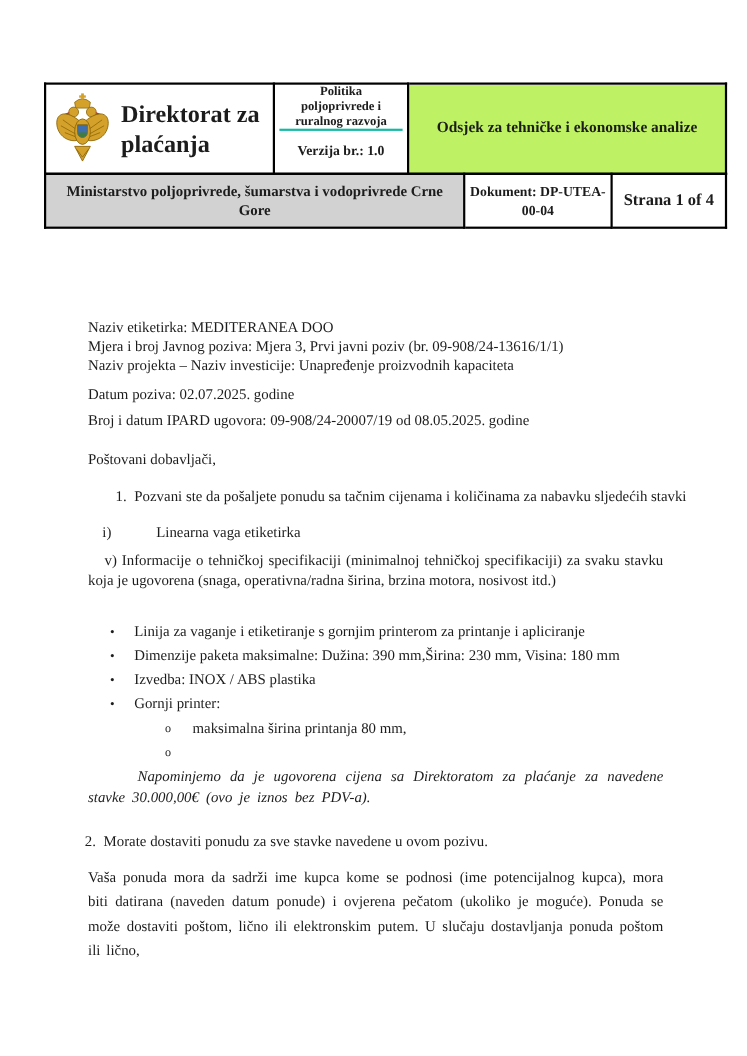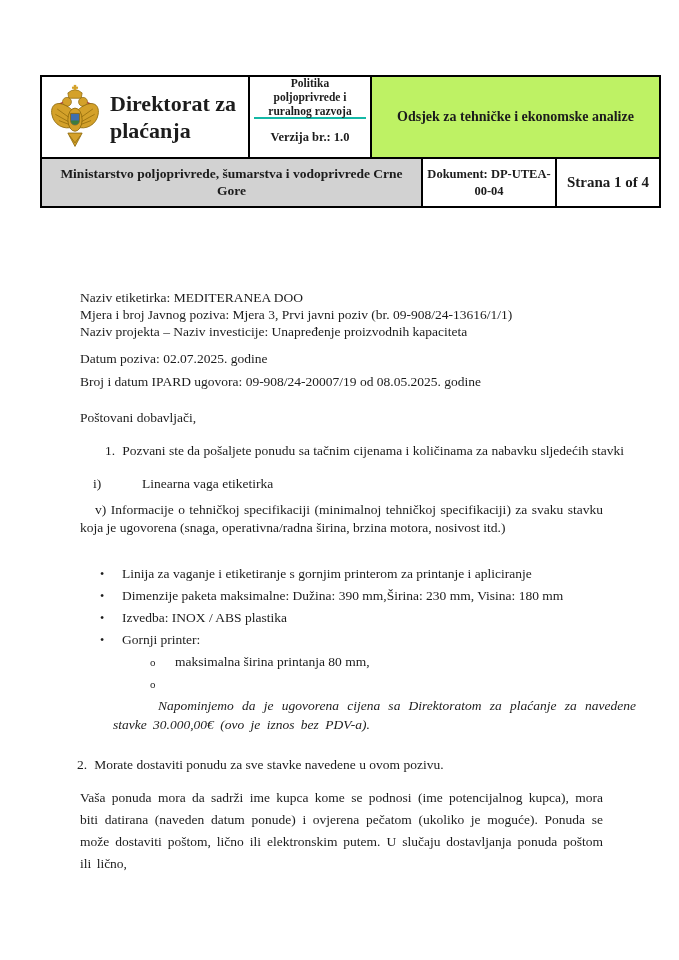--- a/index.html
+++ b/index.html
@@ -49,21 +49,21 @@
   .pt1 .no{margin-right:7px;}
   .item-i{top:476px;left:93px;}
   .item-i .lbl{display:inline-block;width:49px;}
   .para-v{top:501px;text-align:justify;text-indent:15px;line-height:17.5px;}
   .bullets{top:563px;left:100px;width:480px;}
   .b-item{display:flex;line-height:22px;}
   .b-item .mark{width:22px;flex:0 0 22px;font-size:12px;}
   .subs{top:651px;left:150px;width:430px;}
   .s-item{display:flex;line-height:22px;}
   .s-item .mark{width:25px;flex:0 0 25px;font-size:11px;}
-  .note{top:697px;font-style:italic;text-align:justify;text-indent:45px;line-height:18.5px;word-spacing:3px;margin-left:33px;}
+  .note{top:697px;font-style:italic;text-align:justify;text-indent:45px;line-height:18.5px;word-spacing:3px;}
   .pt2{top:757px;left:77px;width:526px;}
   .pt2 .no{margin-right:7px;}
   .closing{top:787px;text-align:justify;line-height:22px;word-spacing:2px;}
 </style>
 </head>
 <body>
 
 <div class="page">
 
   <div class="hdr">

